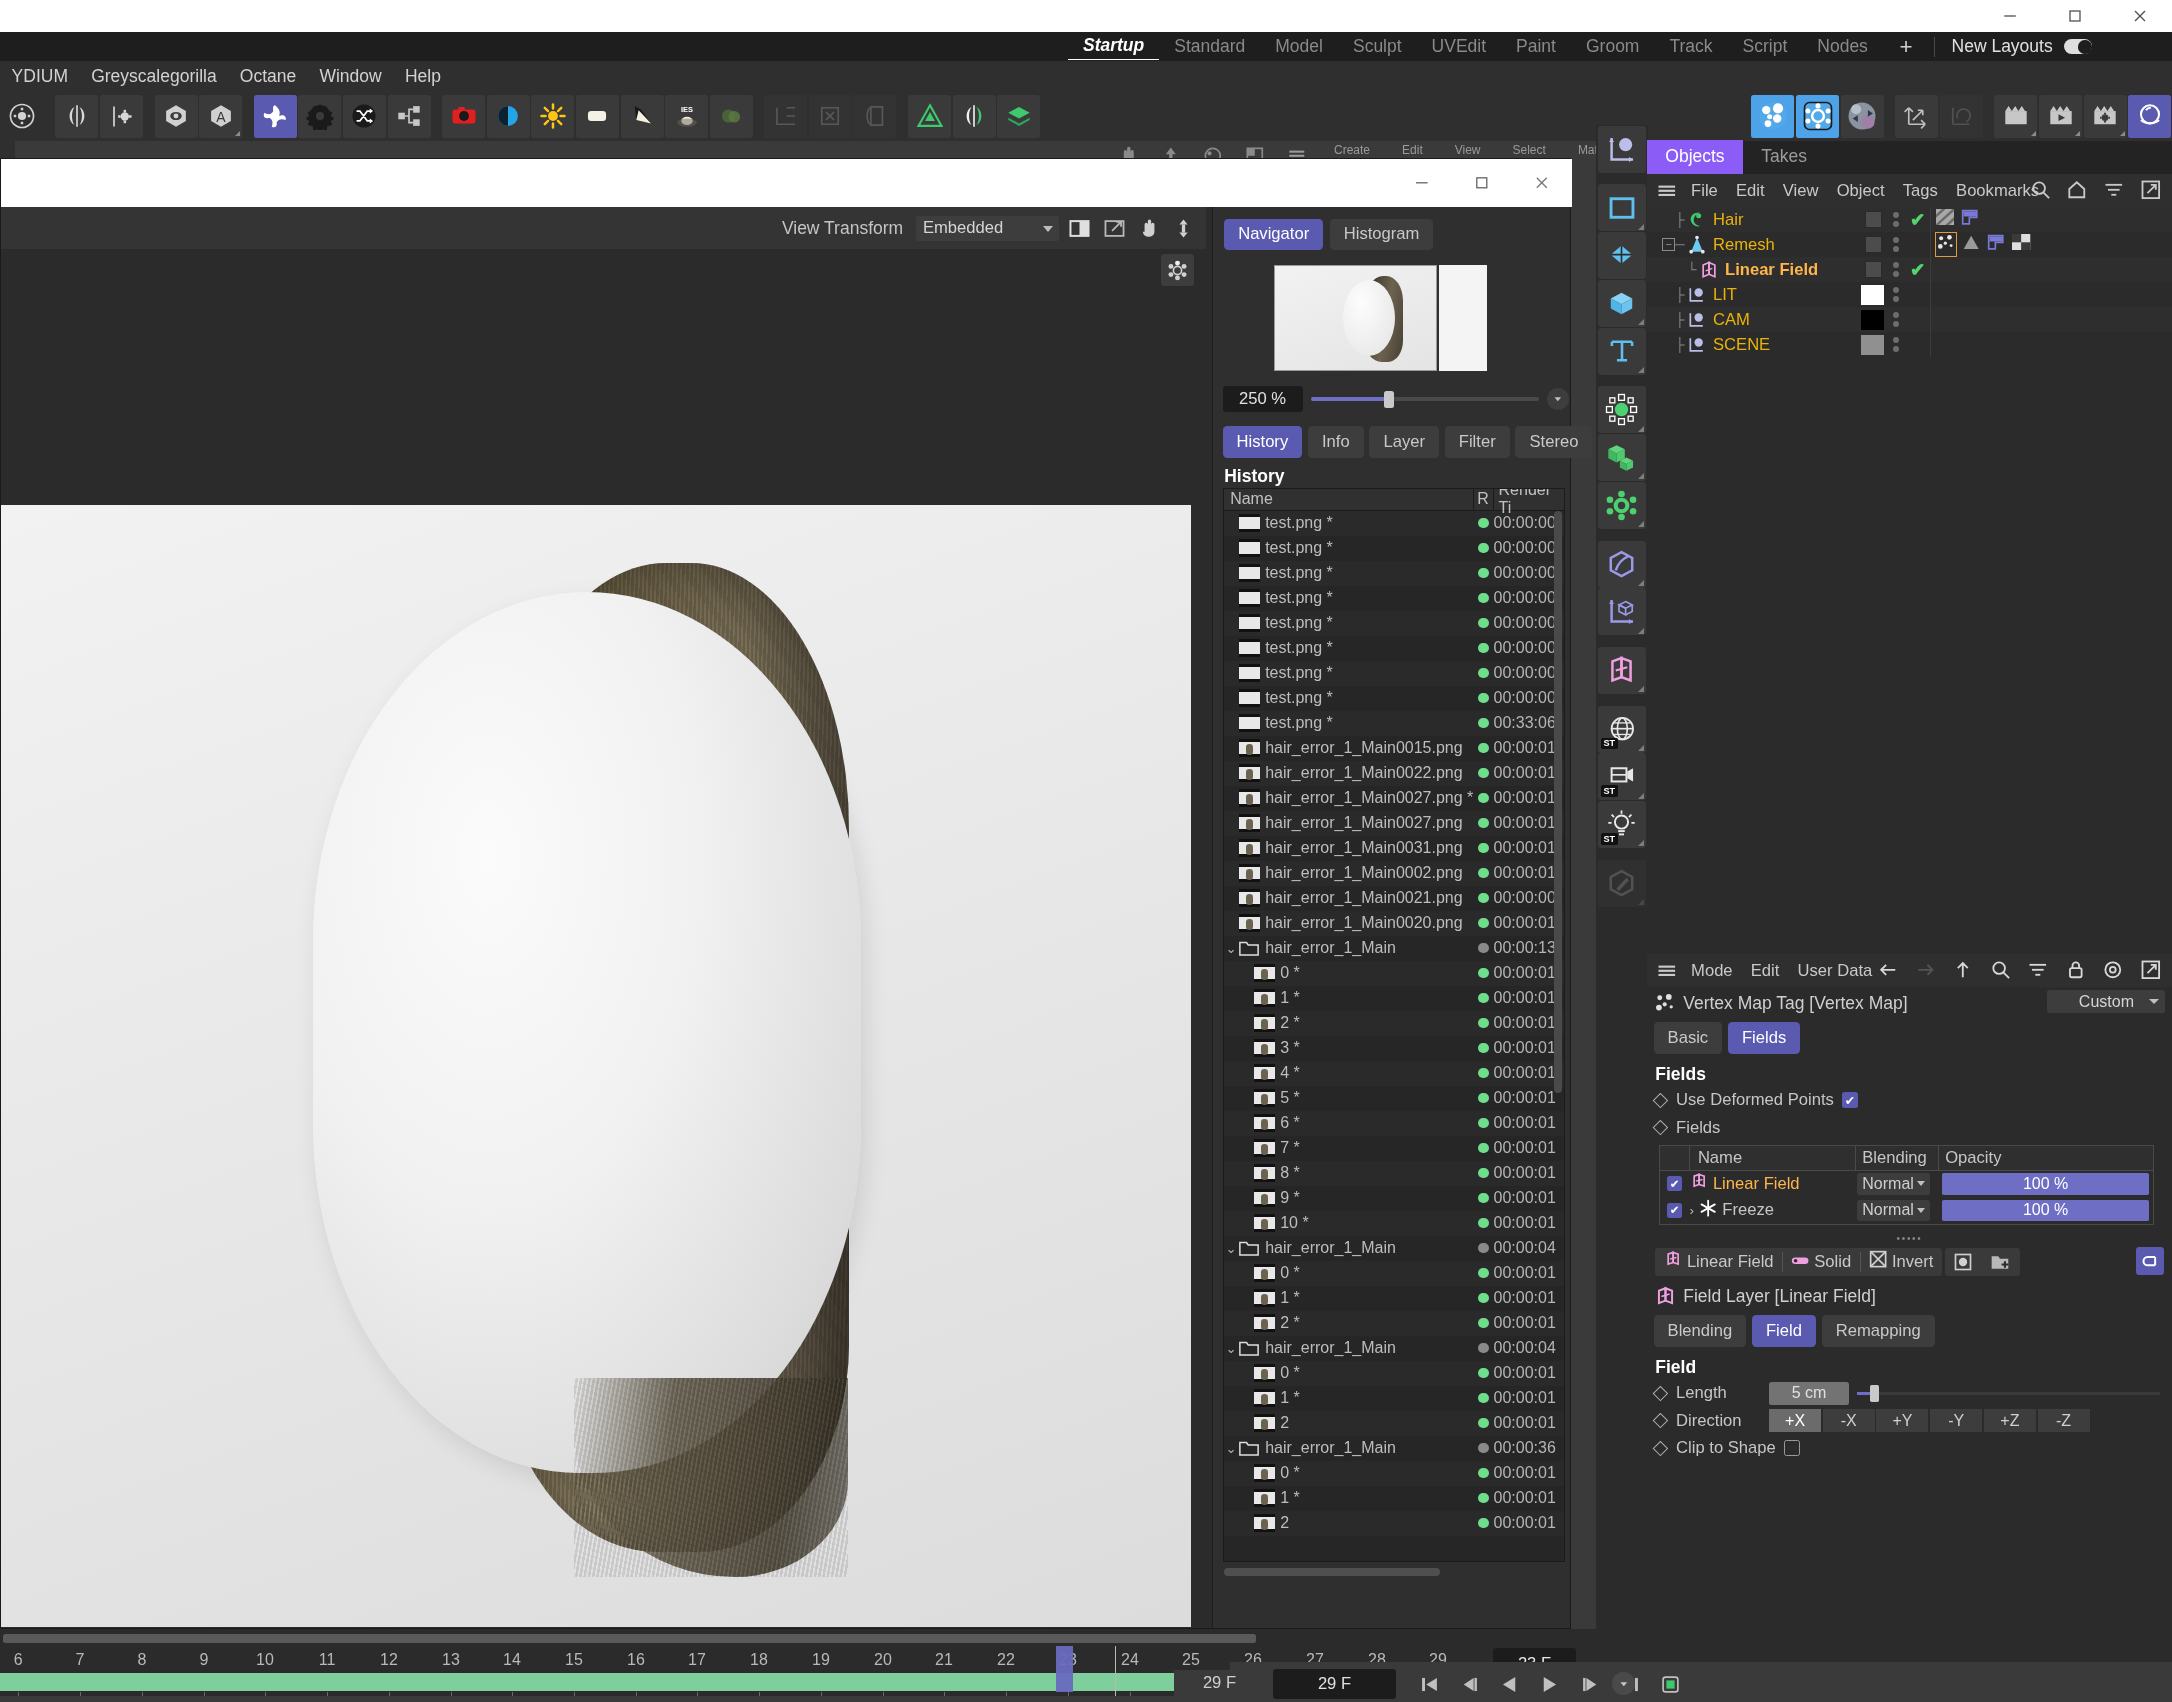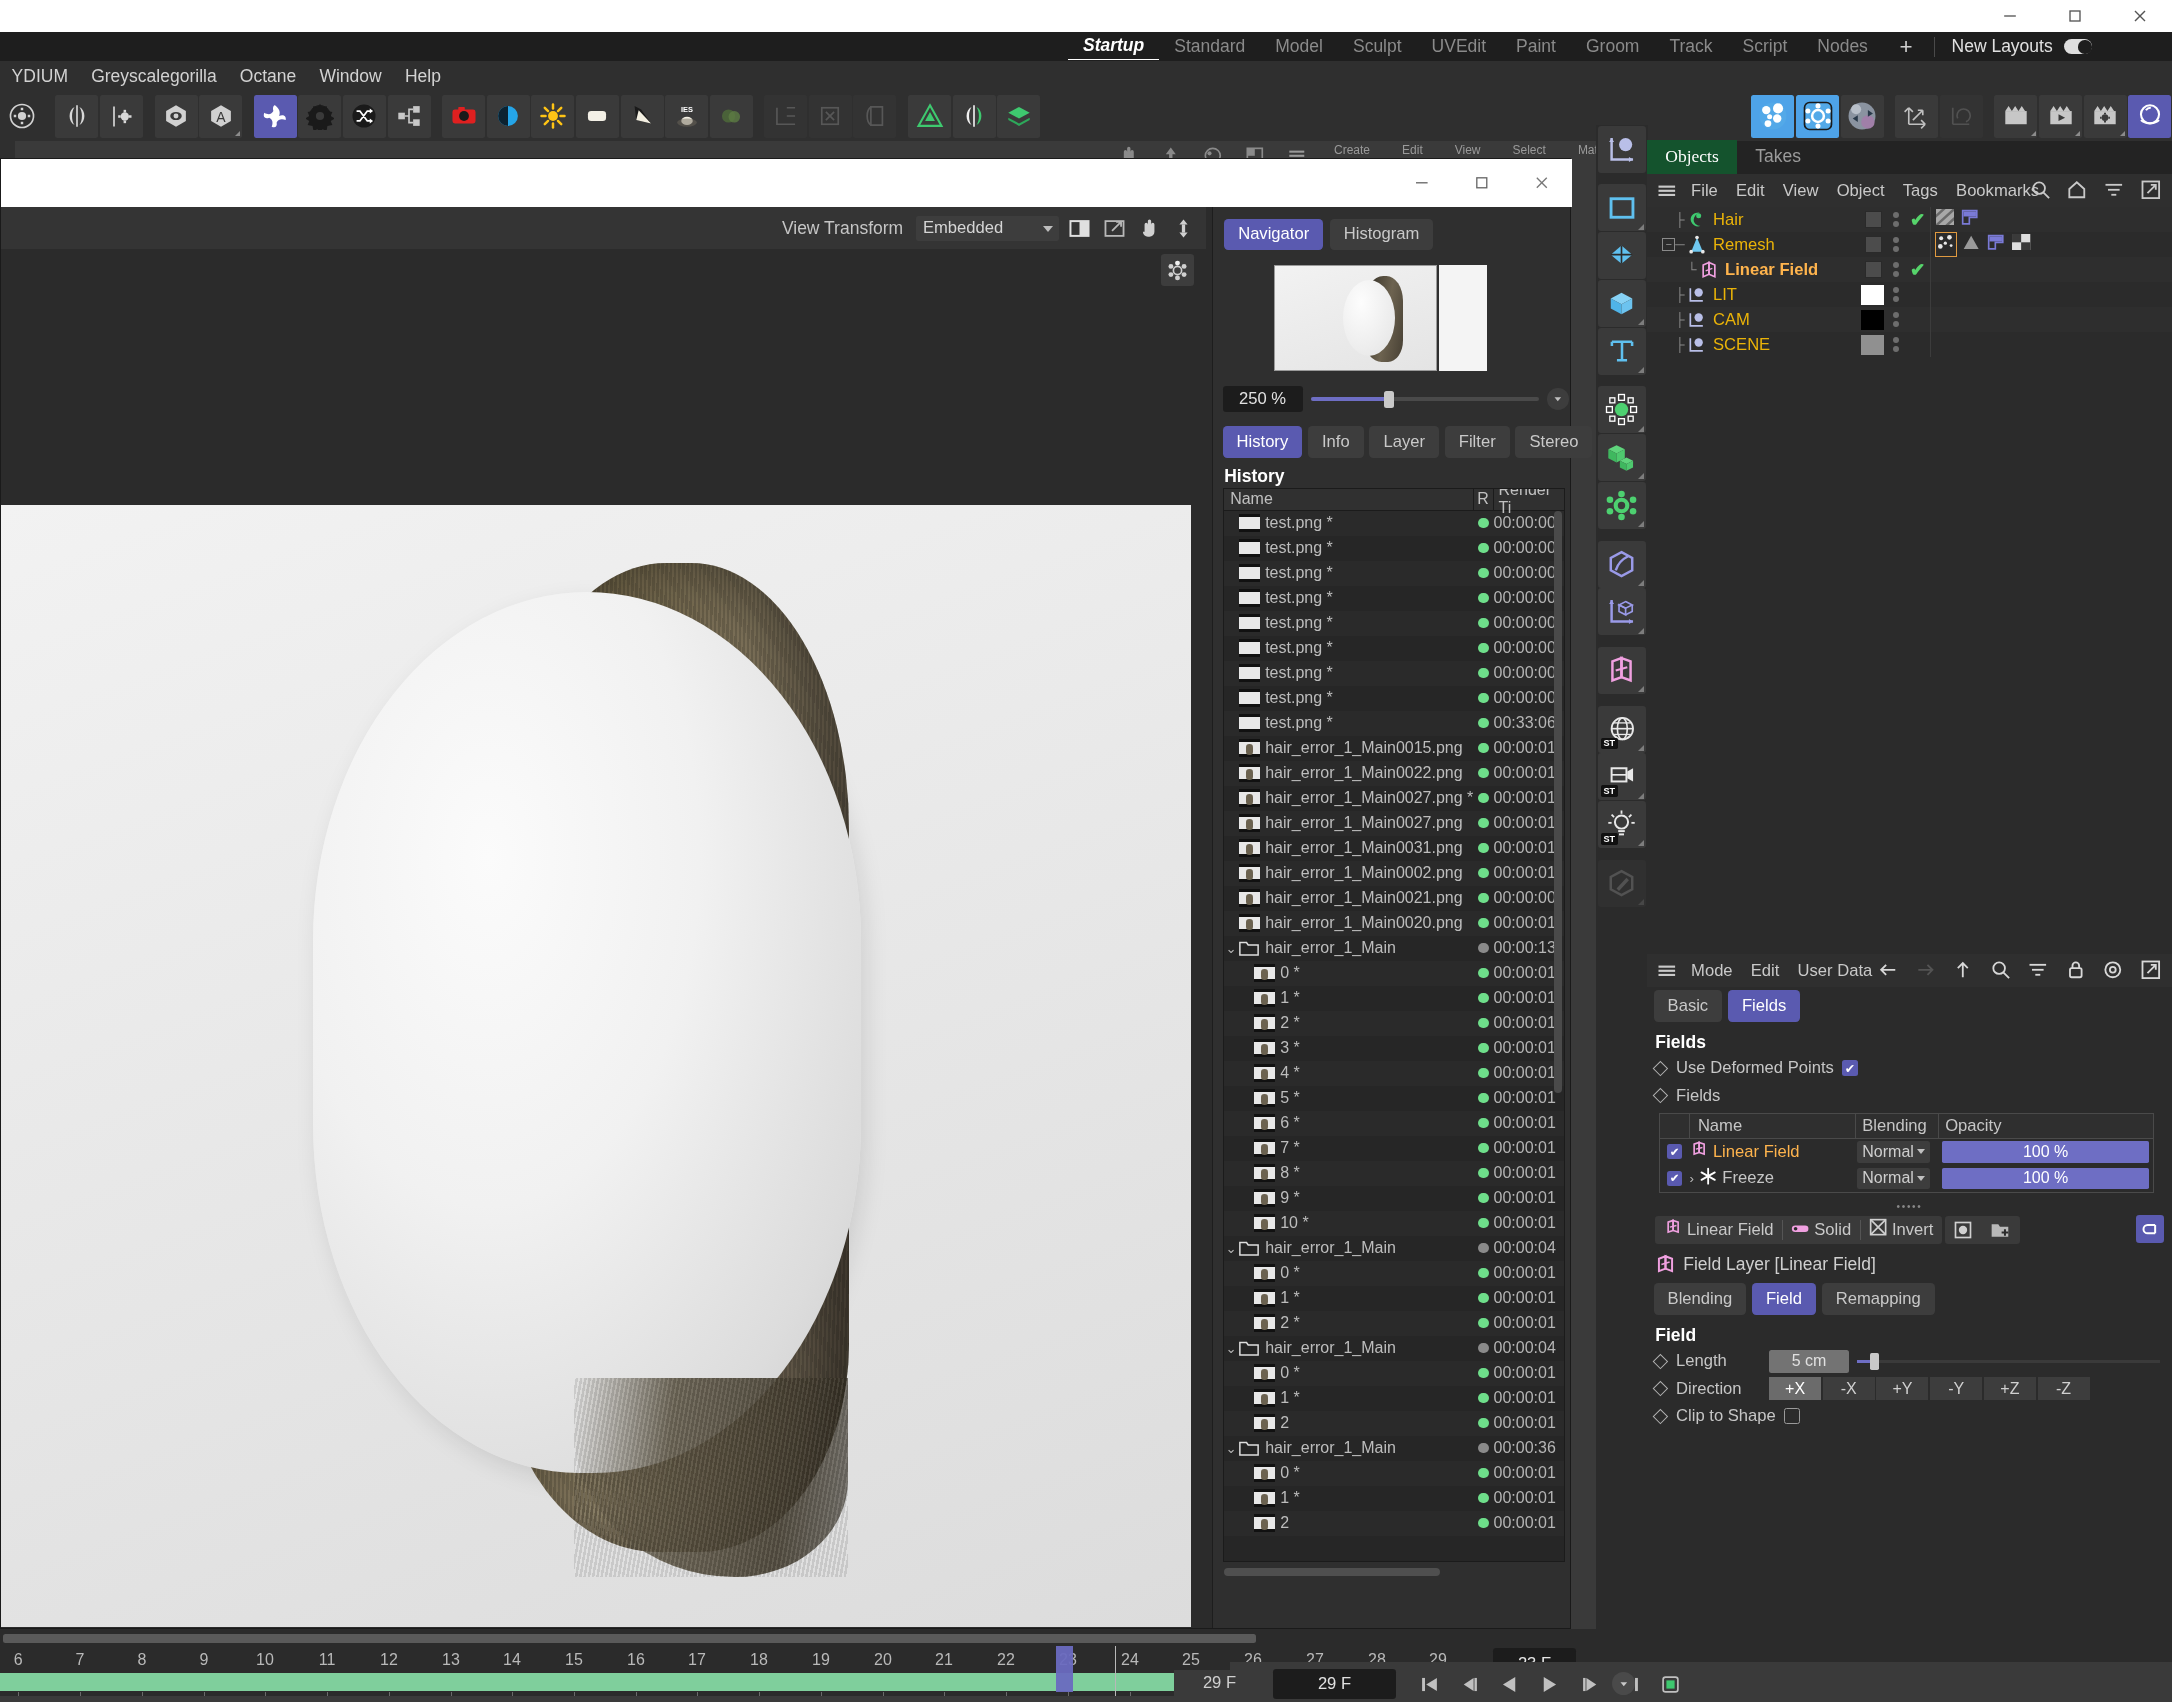--- a/index.html
+++ b/index.html
@@ -201,21 +201,21 @@
   .rail-btn .corner { position:absolute; right:1.7px; bottom:1.7px; width:0;height:0;
      border-left:6.6px solid transparent; border-bottom:6.6px solid #7d7d7d; }
   .rail-gap { height:10px; }
   .rail-badge { position:absolute; left:3.3px; bottom:3.3px; background:#111; color:#fff; font-size:9.1px;
                 padding:0.8px 2.5px; border-radius:1.7px; font-weight:bold; }
 
   
   .objmgr { position:absolute; left:1647px; top:141px; width:525px; height:814px; background:#2b2b2b; }
   .om-tabs { height:33px; display:flex; align-items:flex-end; background:#232323; }
   .om-tab { padding:6.6px 18.3px; font-size:17.5px; color:#9b9b9b; }
-  .om-tab.active { background:#14532d; color:#fff;font-family:Liberation Serif, serif; }
+  .om-tab.active { background:#8b5cf6; color:#fff; }
   .om-menu { height:33px; display:flex; align-items:center; background:#2f2f2f; padding-left:5px; position:relative;}
   .om-menu .mi { padding:0 9.1px; font-size:16.6px; color:#c9c9c9; }
   .om-menu .icons { position:absolute; right:6.6px; top:3.3px; display:flex; gap:6.6px; }
   .om-list { background:#2b2b2b; }
   .om-row { height:25px; display:flex; align-items:center; font-size:16.6px; position:relative; }
   .om-row:nth-child(odd){ background:#2e2e2e;}
   .om-row:nth-child(even){ background:#2b2b2b;}
   .om-tree { width:23px; display:flex; align-items:center; justify-content:center; color:#9a9a9a; font-size:13.3px;}
   .om-icn { width:25px; display:flex; align-items:center; justify-content:center; }
   .om-name { color:#eab308; padding-left:3.3px; }
@@ -1763,20 +1763,34 @@
         </div>
         <div class="vp-icn">
           <svg width="21.6" height="21.6" viewBox="0 0 26 26">
               <rect x="3" y="3" width="20" height="20" fill="none" stroke="#d8d8d8" stroke-width="2.2"></rect>
               <path d="M9 17 L19 7 M13 7 h6 v6" stroke="#d8d8d8" stroke-width="2.2" fill="none"></path>
             </svg>
         </div>
       </div>
     </div>
 
+    <div class="am-head">
+      <svg width="23" height="23" viewBox="0 0 28 28">
+          <circle cx="7" cy="7" r="3" fill="#e0e0e0"></circle>
+          <circle cx="18" cy="6" r="3.5" fill="#e0e0e0"></circle>
+          <circle cx="13" cy="15" r="2.5" fill="#e0e0e0"></circle>
+          <circle cx="6" cy="19" r="3.5" fill="#e0e0e0"></circle>
+          <circle cx="21" cy="18" r="2" fill="#e0e0e0"></circle>
+        </svg>
+      <div class="lbl">Vertex Map Tag [Vertex Map]</div>
+      <div class="am-custom">
+        <span>Custom</span>
+        <span class="arrow"></span>
+      </div>
+    </div>
 
     <div class="am-pills">
       <div class="pill">Basic</div>
       <div class="pill active">Fields</div>
     </div>
 
     <div class="sec-title">Fields</div>
 
     <div class="prow">
       <span class="diamond"></span>

